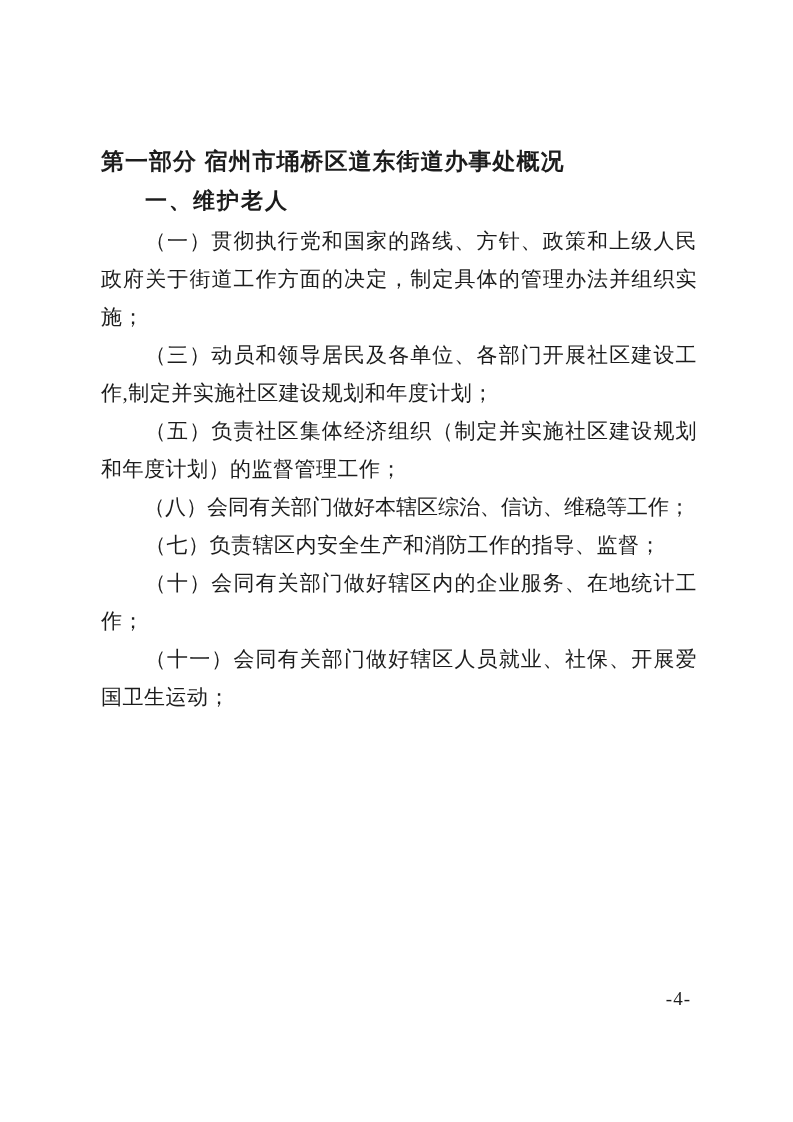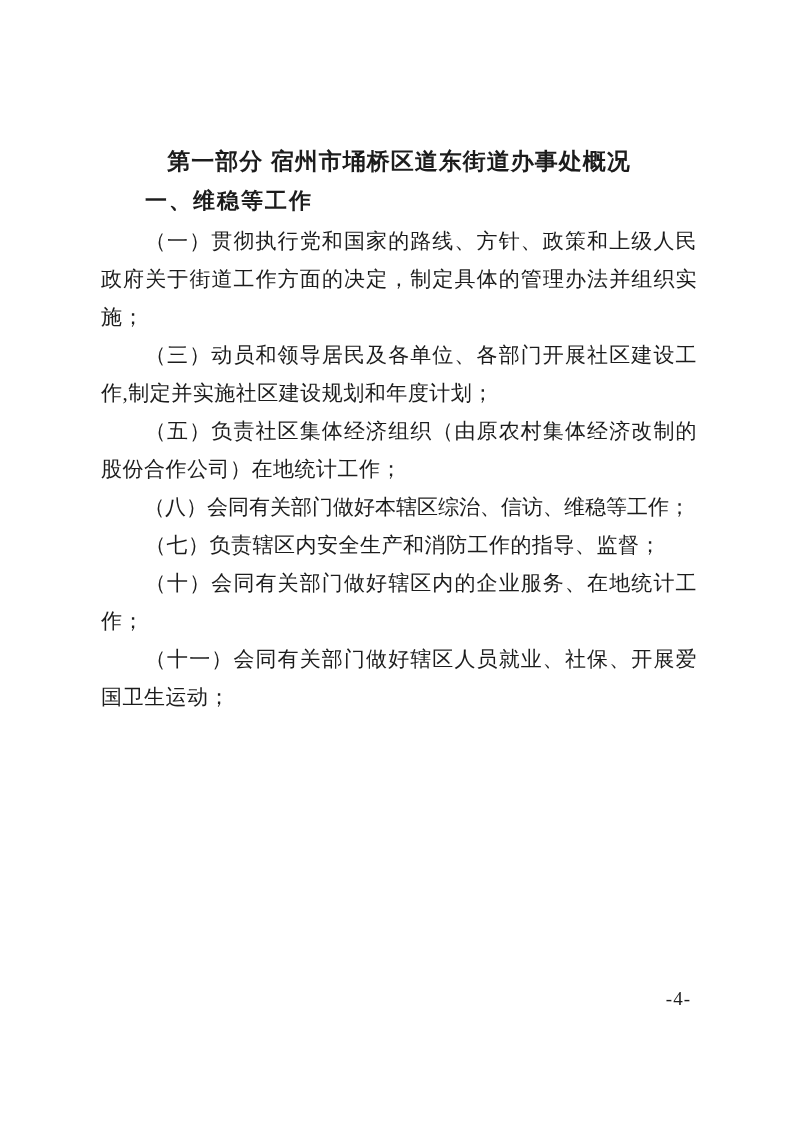--- a/index.html
+++ b/index.html
@@ -22,21 +22,21 @@
     margin-left: 101px;
     margin-right: 96px;
     width: 596px;
     color: #1c1c1c;
   }
   .doc-title {
     font-family: "Liberation Sans", "DejaVu Sans", sans-serif;
     font-weight: bold;
     font-size: 23px;
     line-height: 30px;
-    text-align: center;
+    text-align: left;
     letter-spacing: 1px;
     margin: 0 0 10px 0;
     white-space: nowrap;
   }
   .section-heading {
     font-family: "Liberation Sans", "DejaVu Sans", sans-serif;
     font-weight: bold;
     font-size: 22px;
     line-height: 30px;
     letter-spacing: 2px;
@@ -65,23 +65,23 @@
     letter-spacing: 1px;
     color: #1c1c1c;
   }
 </style>
 </head>
 <body>
 
 <div class="page">
   <div class="content">
     <h1 class="doc-title">第一部分 宿州市埇桥区道东街道办事处概况</h1>
-    <h2 class="section-heading">一、维稳等工作</h2>
+    <h2 class="section-heading">一、维护老人</h2>
     <p class="para">（一）贯彻执行党和国家的路线、方针、政策和上级人民政府关于街道工作方面的决定，制定具体的管理办法并组织实施；</p>
     <p class="para">（三）动员和领导居民及各单位、各部门开展社区建设工作,制定并实施社区建设规划和年度计划；</p>
-    <p class="para">（五）负责社区集体经济组织（由原农村集体经济改制的股份合作公司）在地统计工作；</p>
+    <p class="para">（五）负责社区集体经济组织（制定并实施社区建设规划和年度计划）的监督管理工作；</p>
     <p class="para tight">（八）会同有关部门做好本辖区综治、信访、维稳等工作；</p>
     <p class="para">（七）负责辖区内安全生产和消防工作的指导、监督；</p>
     <p class="para">（十）会同有关部门做好辖区内的企业服务、在地统计工作；</p>
     <p class="para">（十一）会同有关部门做好辖区人员就业、社保、开展爱国卫生运动；</p>
   </div>
   <div class="page-number">-4-</div>
 </div>
 
 </body></html>

